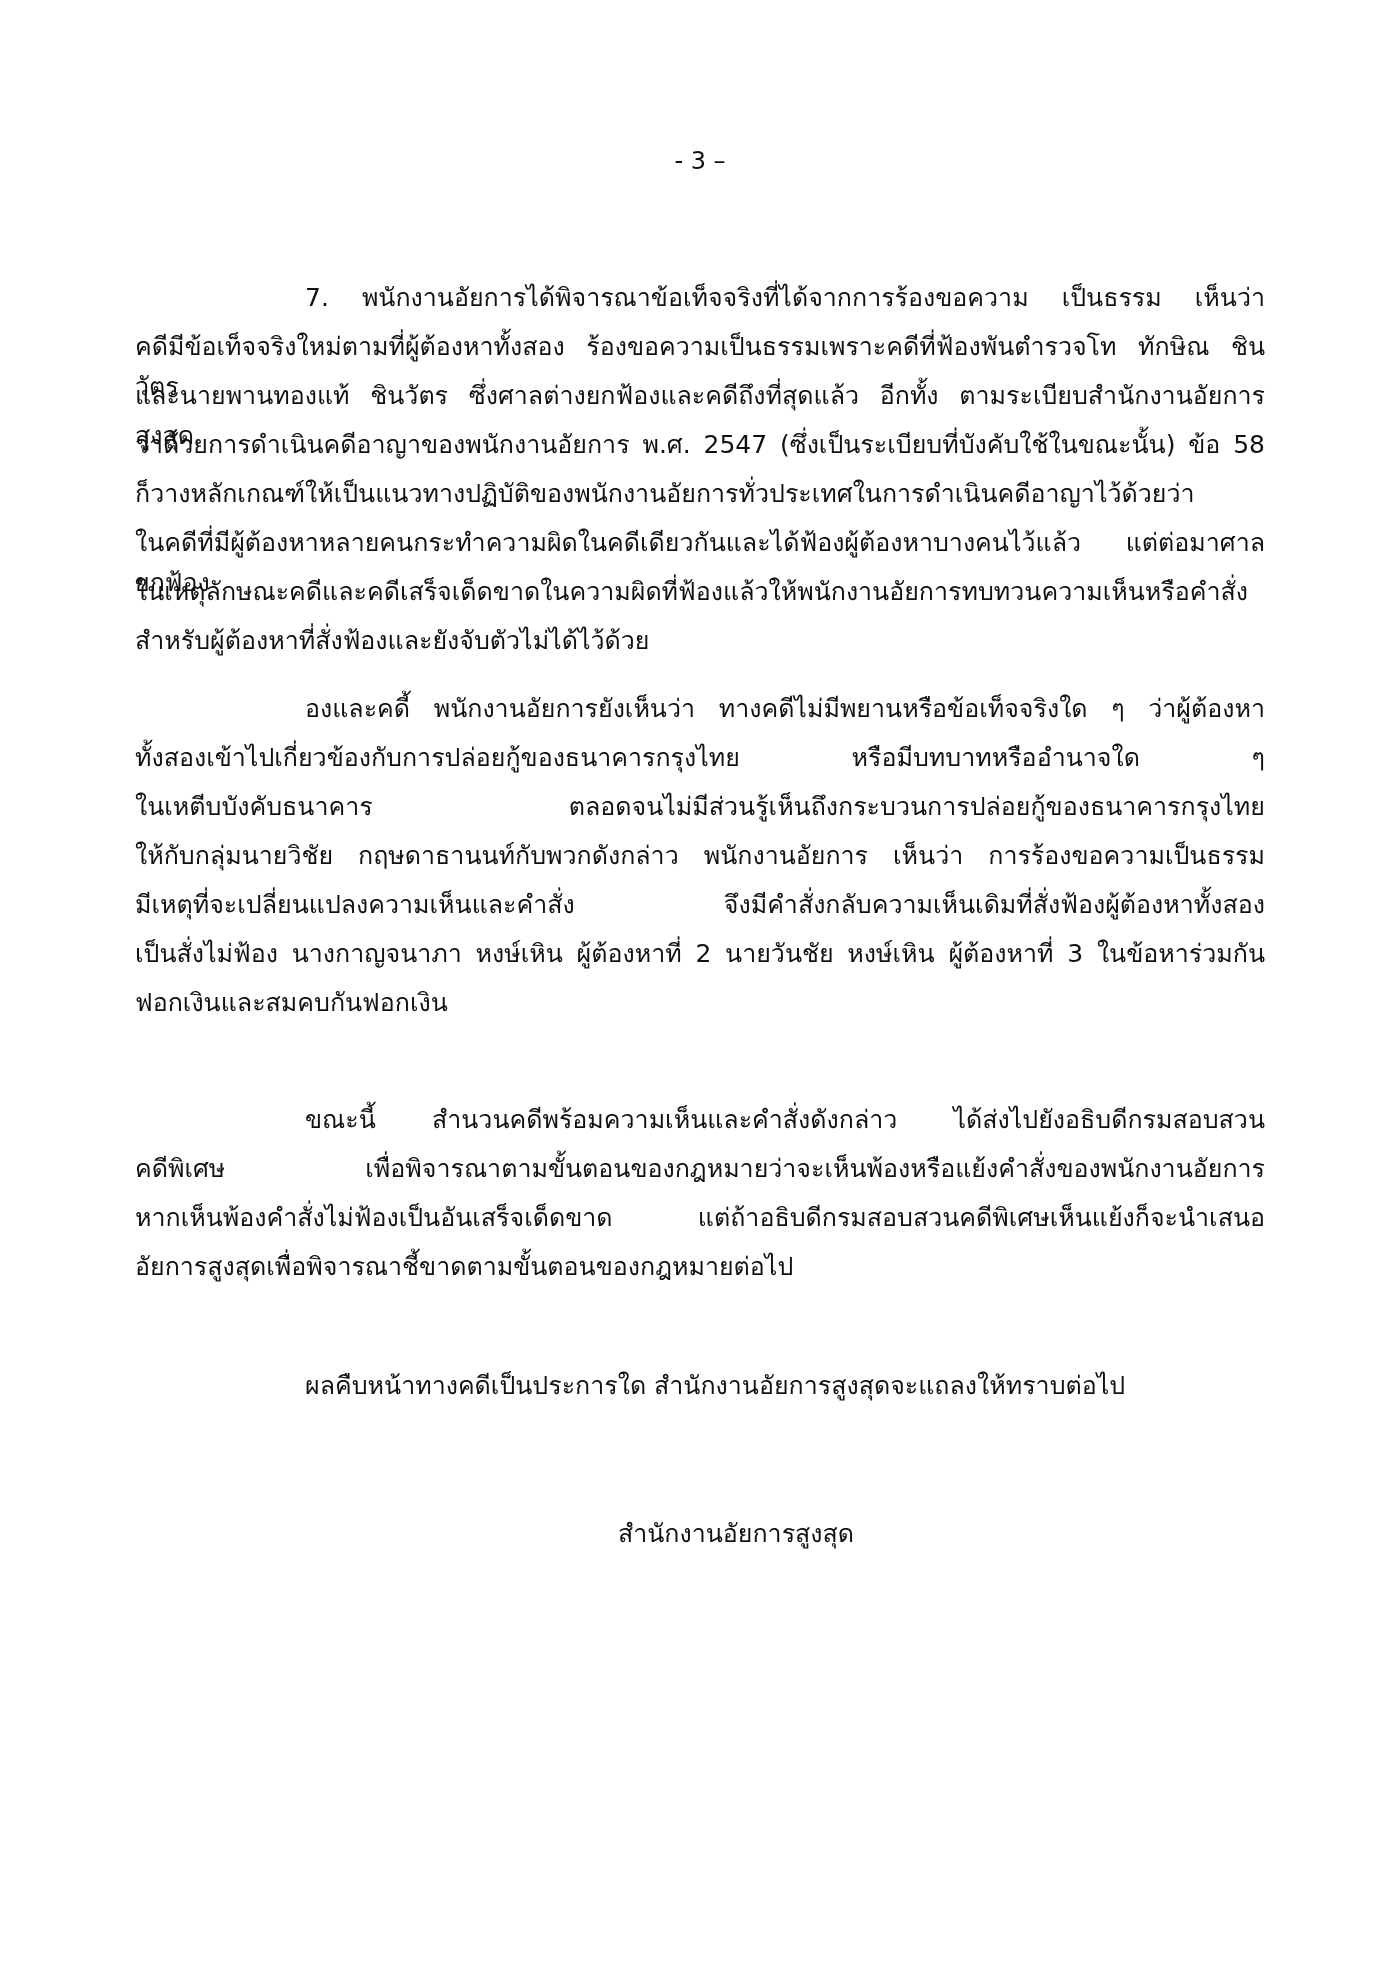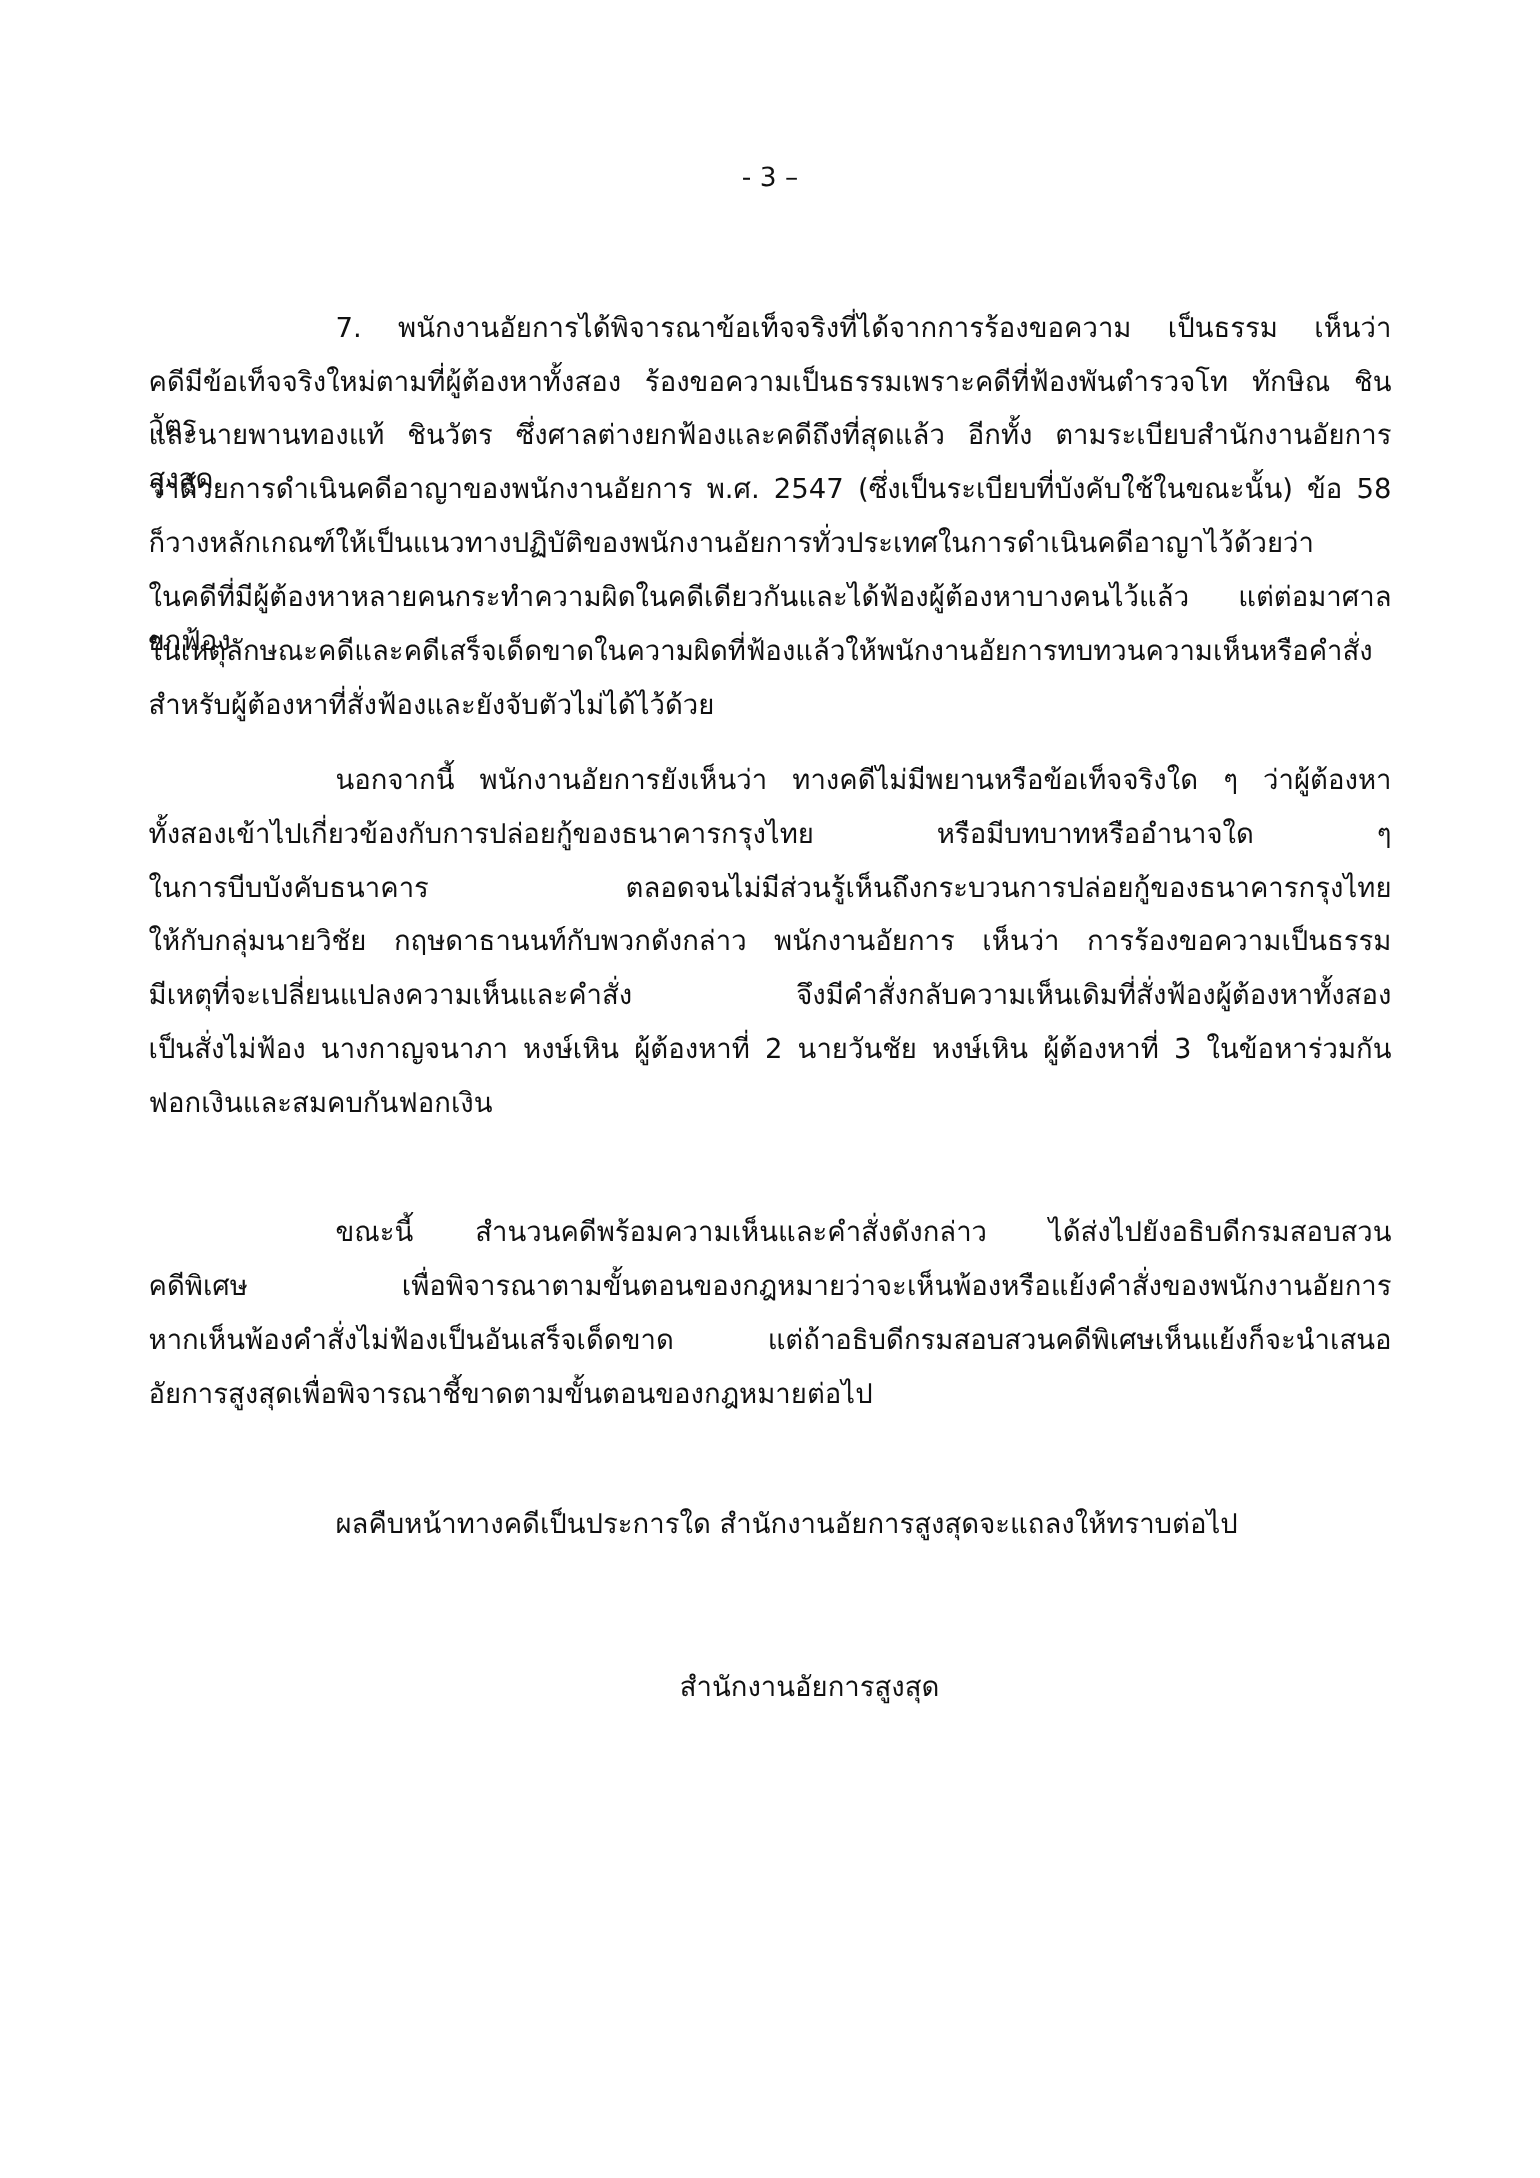--- a/index.html
+++ b/index.html
@@ -28,23 +28,23 @@
     <div class="line justify" style="top:327px">คดีมีข้อเท็จจริงใหม่ตามที่ผู้ต้องหาทั้งสอง ร้องขอความเป็นธรรมเพราะคดีที่ฟ้องพันตำรวจโท ทักษิณ ชินวัตร</div>
     <div class="line justify" style="top:376px">และนายพานทองแท้ ชินวัตร ซึ่งศาลต่างยกฟ้องและคดีถึงที่สุดแล้ว อีกทั้ง ตามระเบียบสำนักงานอัยการสูงสุด</div>
     <div class="line justify" style="top:425px">ว่าด้วยการดำเนินคดีอาญาของพนักงานอัยการ พ.ศ. 2547 (ซึ่งเป็นระเบียบที่บังคับใช้ในขณะนั้น) ข้อ 58</div>
     <div class="line justify" style="top:474px">ก็วางหลักเกณฑ์ให้เป็นแนวทางปฏิบัติของพนักงานอัยการทั่วประเทศในการดำเนินคดีอาญาไว้ด้วยว่า</div>
     <div class="line justify" style="top:523px">ในคดีที่มีผู้ต้องหาหลายคนกระทำความผิดในคดีเดียวกันและได้ฟ้องผู้ต้องหาบางคนไว้แล้ว แต่ต่อมาศาลยกฟ้อง</div>
     <div class="line justify" style="top:572px">ในเหตุลักษณะคดีและคดีเสร็จเด็ดขาดในความผิดที่ฟ้องแล้วให้พนักงานอัยการทบทวนความเห็นหรือคำสั่ง</div>
     <div class="line last" style="top:621px">สำหรับผู้ต้องหาที่สั่งฟ้องและยังจับตัวไม่ได้ไว้ด้วย</div>
   </div>
 
   <div>
-    <div class="line justify first" style="top:689px">นอกจากนี้ พนักงานอัยการยังเห็นว่า ทางคดีไม่มีพยานหรือข้อเท็จจริงใด ๆ ว่าผู้ต้องหา</div>
+    <div class="line justify first" style="top:689px">องและคดี้ พนักงานอัยการยังเห็นว่า ทางคดีไม่มีพยานหรือข้อเท็จจริงใด ๆ ว่าผู้ต้องหา</div>
     <div class="line justify" style="top:738px">ทั้งสองเข้าไปเกี่ยวข้องกับการปล่อยกู้ของธนาคารกรุงไทย หรือมีบทบาทหรืออำนาจใด ๆ</div>
-    <div class="line justify" style="top:787px">ในการบีบบังคับธนาคาร ตลอดจนไม่มีส่วนรู้เห็นถึงกระบวนการปล่อยกู้ของธนาคารกรุงไทย</div>
+    <div class="line justify" style="top:787px">ในเหตีบบังคับธนาคาร ตลอดจนไม่มีส่วนรู้เห็นถึงกระบวนการปล่อยกู้ของธนาคารกรุงไทย</div>
     <div class="line justify" style="top:836px">ให้กับกลุ่มนายวิชัย กฤษดาธานนท์กับพวกดังกล่าว พนักงานอัยการ เห็นว่า การร้องขอความเป็นธรรม</div>
     <div class="line justify" style="top:885px">มีเหตุที่จะเปลี่ยนแปลงความเห็นและคำสั่ง จึงมีคำสั่งกลับความเห็นเดิมที่สั่งฟ้องผู้ต้องหาทั้งสอง</div>
     <div class="line justify" style="top:934px">เป็นสั่งไม่ฟ้อง นางกาญจนาภา หงษ์เหิน ผู้ต้องหาที่ 2 นายวันชัย หงษ์เหิน ผู้ต้องหาที่ 3 ในข้อหาร่วมกัน</div>
     <div class="line last" style="top:983px">ฟอกเงินและสมคบกันฟอกเงิน</div>
   </div>
 
   <div>
     <div class="line justify first" style="top:1100px">ขณะนี้ สำนวนคดีพร้อมความเห็นและคำสั่งดังกล่าว ได้ส่งไปยังอธิบดีกรมสอบสวน</div>
     <div class="line justify" style="top:1149px">คดีพิเศษ เพื่อพิจารณาตามขั้นตอนของกฎหมายว่าจะเห็นพ้องหรือแย้งคำสั่งของพนักงานอัยการ</div>
     <div class="line justify" style="top:1198px">หากเห็นพ้องคำสั่งไม่ฟ้องเป็นอันเสร็จเด็ดขาด แต่ถ้าอธิบดีกรมสอบสวนคดีพิเศษเห็นแย้งก็จะนำเสนอ</div>

